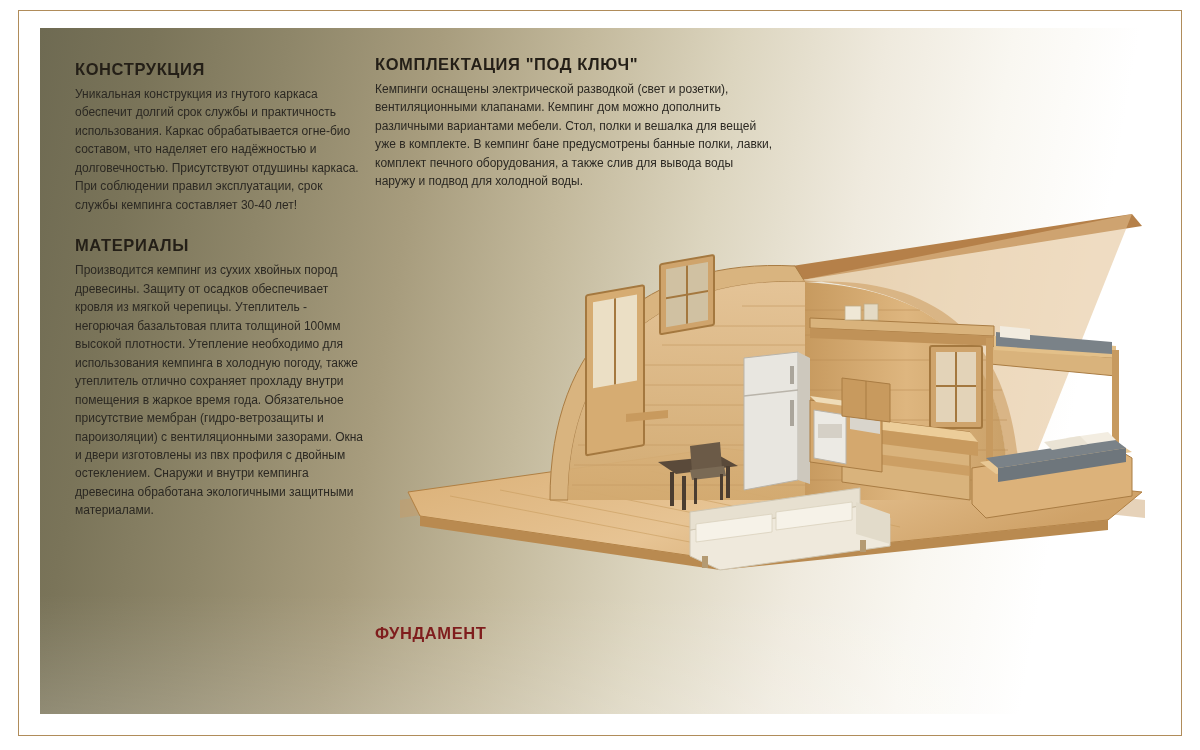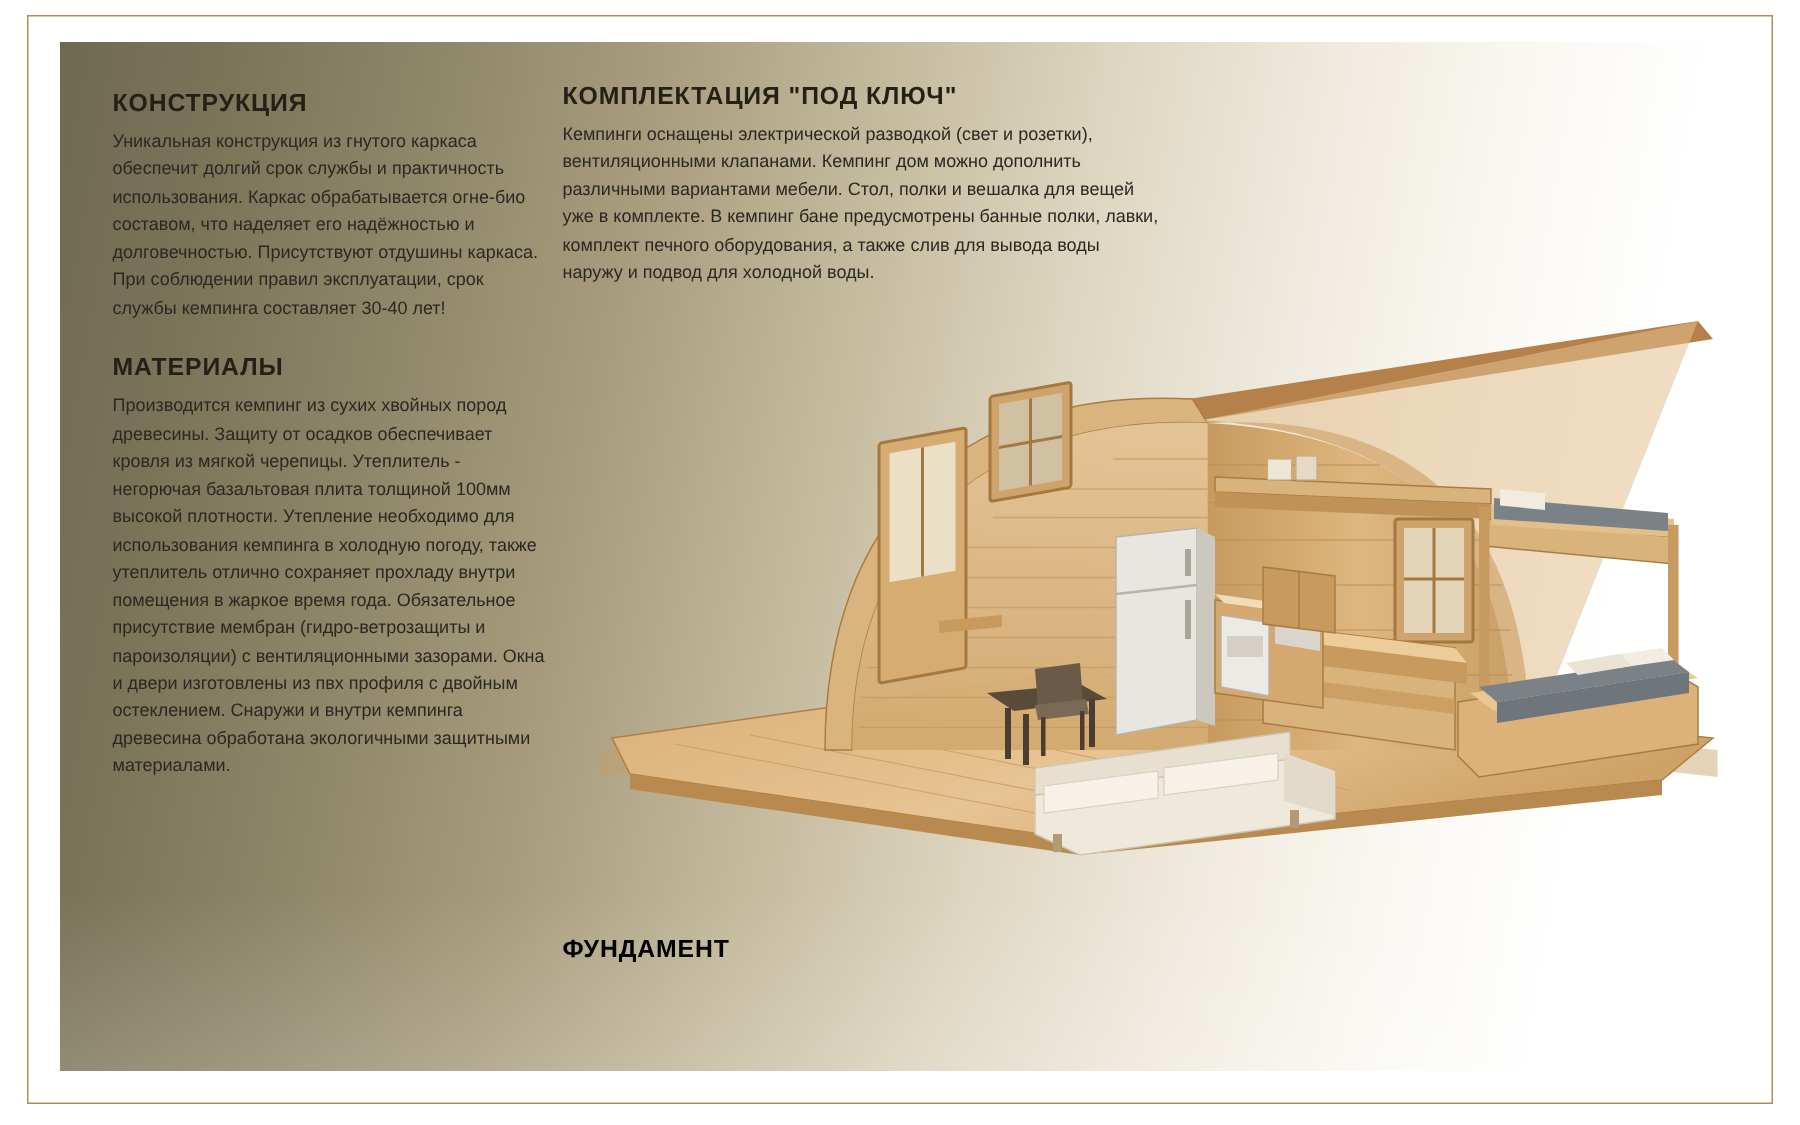--- a/index.html
+++ b/index.html
@@ -83,21 +83,21 @@
     left: 375px;
     top: 624px;
     width: 700px;
   }
 
   h2.section-title {
     margin: 0 0 6px 0;
     font-size: 16.5px;
     font-weight: bold;
     letter-spacing: 0.6px;
-    color: #000000;
+    color: #7f1d1d;
     font-family: "Liberation Sans", sans-serif;
   }
   .col-left h2.section-title,
   .col-right h2.section-title {
     color: #241f17;
   }
 
   p.section-body {
     margin: 0;
     font-size: 12px;

